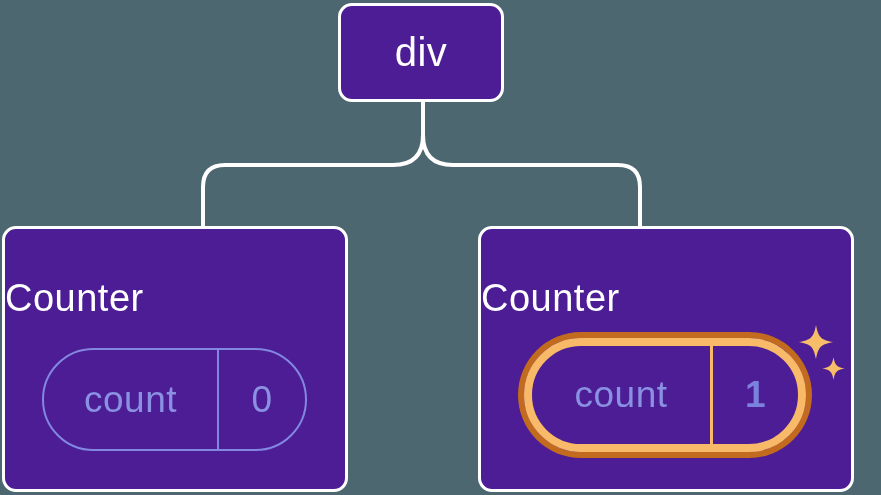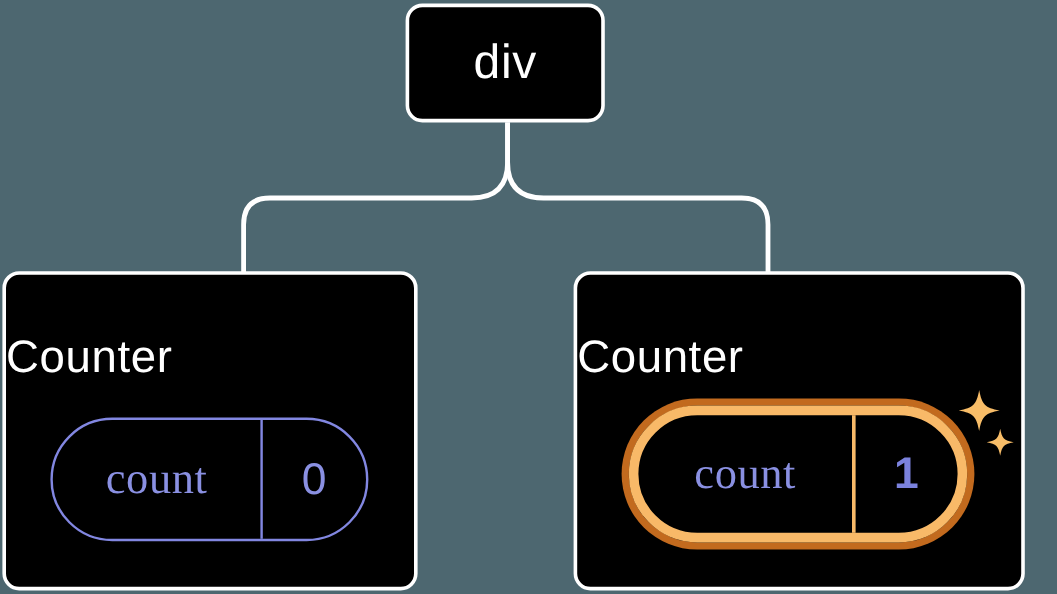--- a/index.html
+++ b/index.html
@@ -16,21 +16,21 @@
     overflow: hidden;
   }
   svg.connectors {
     position: absolute;
     left: 0; top: 0;
     width: 881px; height: 495px;
   }
   .node {
     position: absolute;
     box-sizing: border-box;
-    background: #000000;
+    background: #4c1d95;
     border: 3px solid #FFFFFF;
     border-radius: 14px;
   }
   .div-node {
     left: 338px; top: 3px;
     width: 166px; height: 99px;
     display: flex;
     align-items: center;
     justify-content: center;
     color: #FFFFFF;
@@ -68,21 +68,20 @@
   .pill.highlighted {
     left: 43px; top: 109px;
     width: 282px; height: 114px;
     border: 8px solid #F8B968;
     box-shadow: 0 0 0 6px #C26A1E;
   }
   .pill-key {
     display: flex;
     align-items: center;
     justify-content: center;
-    font-family: Liberation Serif, serif;
   }
   .pill.plain .pill-key       { width: 173px; }
   .pill.highlighted .pill-key { width: 178px; }
   .pill-divider { width: 2px; background: #8287E1; }
   .pill.highlighted .pill-divider { width: 3px; background: #F8B968; }
   .pill-value {
     flex: 1;
     display: flex;
     align-items: center;
     justify-content: center;

